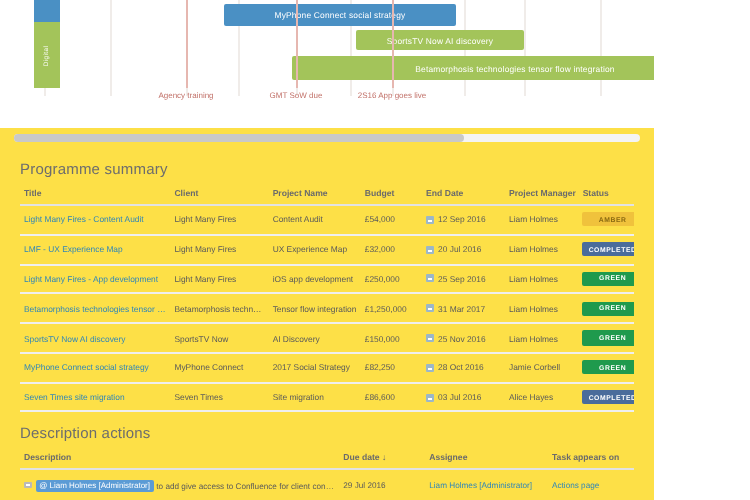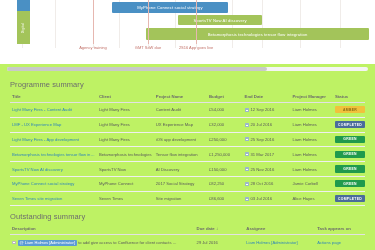--- a/index.html
+++ b/index.html
@@ -3,21 +3,21 @@
 <meta charset="utf-8">
 <style>
   * { box-sizing: border-box; margin: 0; padding: 0; }
   html, body {
     width: 375px; height: 250px;
     background: #ffffff;
     font-family: "Liberation Sans", sans-serif;
     color: #4a4a4a;
     overflow: hidden;
   }
-  .page { position: relative; width: 375px; height: 250px; background:#bef264; }
+  .page { position: relative; width: 327px; height: 250px; background:#fde047; }
 
   
   .gantt {
     position: relative;
     height: 64px;
     background: #ffffff;
     overflow: hidden;
   }
   .gantt-gridlines { position:absolute; inset:0; }
   .gantt-gridlines .v {
@@ -260,21 +260,21 @@
             <td>£86,600</td>
             <td><span class="cal-ico"></span><span>03 Jul 2016</span></td>
             <td>Alice Hayes</td>
             <td><span class="badge completed">COMPLETED</span></td>
           </tr>
         </tbody>
     </table>
   </div>
 
   <div class="section">
-    <div class="section-title">Outstanding summary</div>
+    <div class="section-title">Description actions</div>
     <table>
       <colgroup>
         <col style="width:52%">
           <col style="width:14%">
           <col style="width:20%">
           <col style="width:14%">
       </colgroup>
       <thead>
         <tr>
           <th>Description</th>

